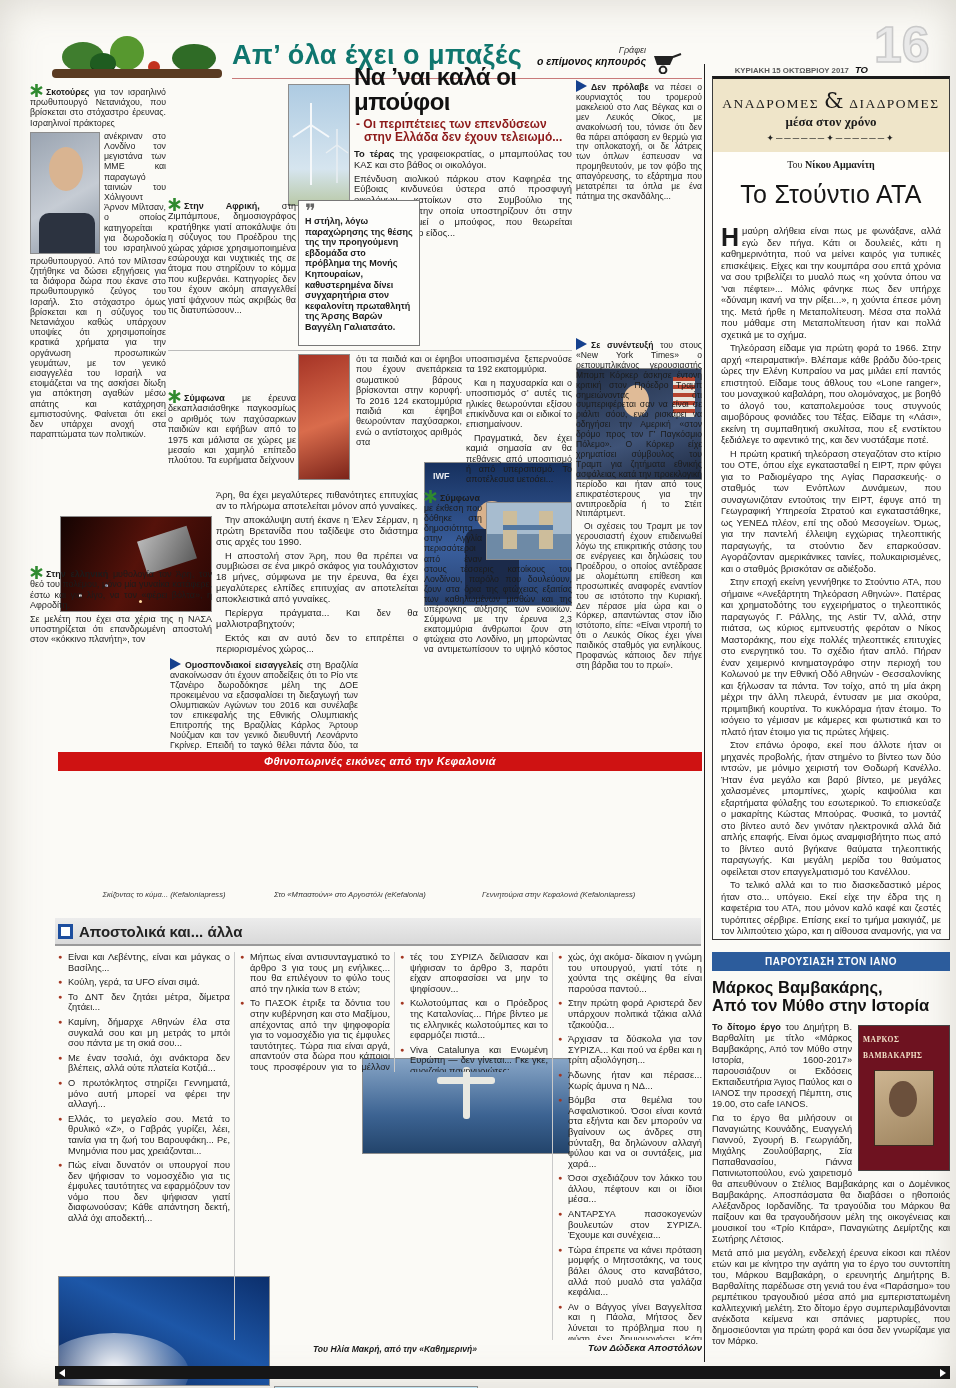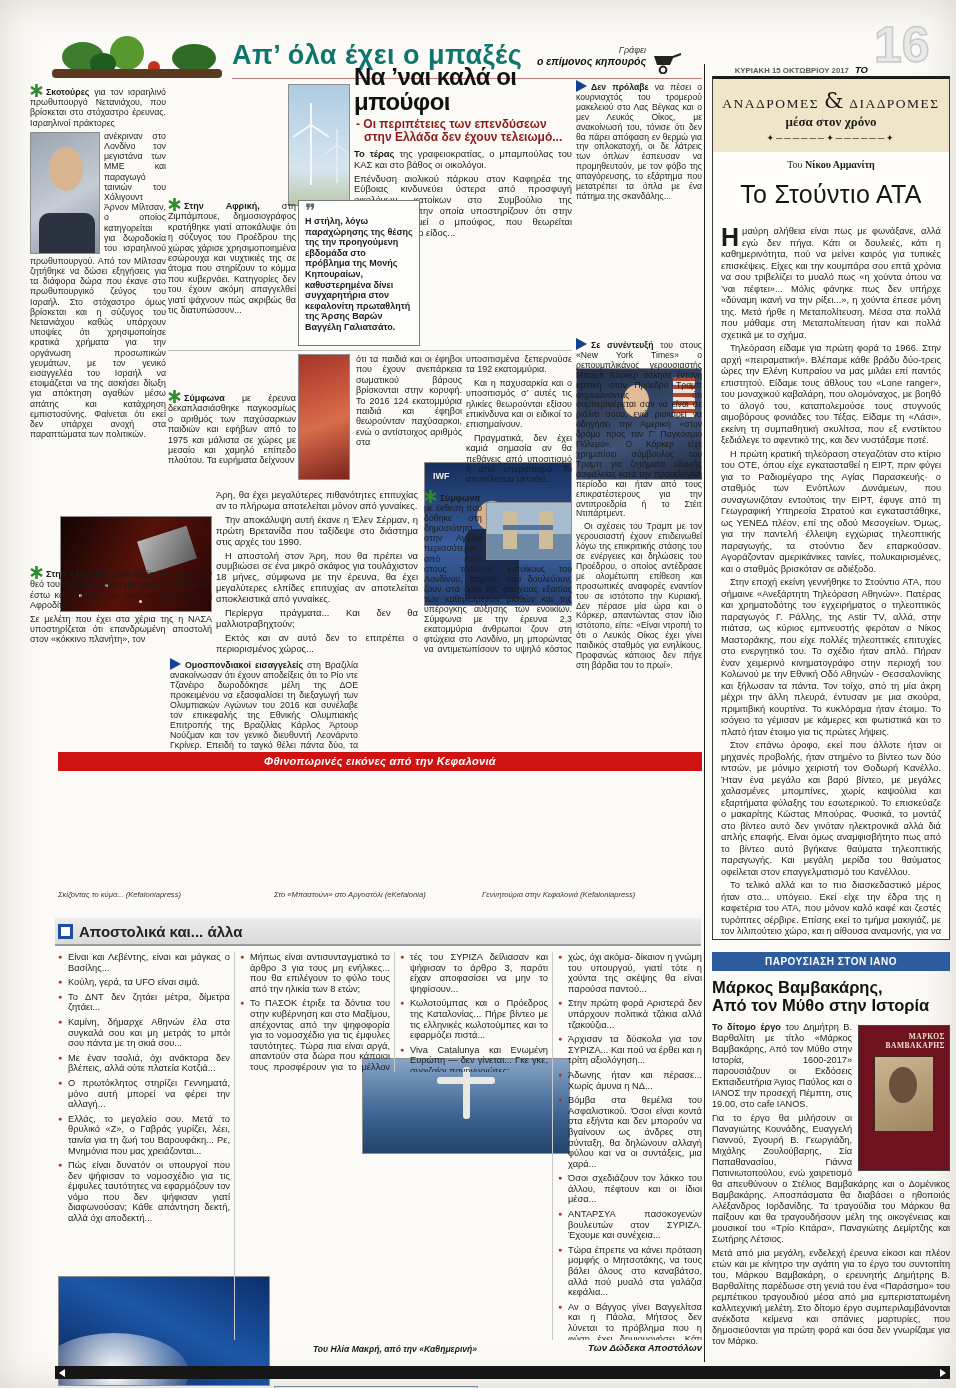--- a/index.html
+++ b/index.html
@@ -55,21 +55,21 @@
   .ana-body{padding:0 8px;font-size:9.3px;line-height:11.5px;text-align:justify;}
   .ana-body p{margin:0 0 2px 0;text-indent:9px;}
   .ana-body p.first{text-indent:0;}
   .dropcap{float:left;font-size:25px;line-height:21px;font-weight:bold;margin:1px 3px 0 0;}
   .ianos-bar{background:#2c5c9c;color:#fff;font-weight:bold;font-size:10px;text-align:center;line-height:19px;letter-spacing:.5px;}
   .ianos-title{font-size:16.5px;font-weight:bold;line-height:18px;color:#111;}
   .ianos-body{font-size:9.2px;line-height:11px;text-align:justify;}
   .ianos-body p{margin:0 0 3px 0;}
   .cover{float:right;width:92px;height:146px;background:#6e1220;border:1px solid #444;margin:3px 0 3px 6px;
          display:flex;flex-direction:column;align-items:center;padding:6px 4px;box-sizing:border-box;}
-  .cover .ct{color:#f3e2c8;font-family:"Liberation Serif",serif;font-weight:bold;font-size:7.5px;text-align:right;letter-spacing:.5px;line-height:9px;}
+  .cover .ct{color:#f3e2c8;font-family:"Liberation Serif",serif;font-weight:bold;font-size:7.5px;text-align:left;letter-spacing:.5px;line-height:16px;}
   .cover .portrait{width:58px;height:74px;background:linear-gradient(160deg,#cdb591,#9f8560);margin-top:6px;border:1px solid #3c2a20;position:relative;}
   .cover .portrait:after{content:"";position:absolute;left:14px;top:10px;width:28px;height:36px;border-radius:50%;background:#6b503c;}
   
   .footer{background:#161616;}
   .ftri{position:absolute;top:3px;width:0;height:0;border-top:4px solid transparent;border-bottom:4px solid transparent;}
   
   .ph-net{background:linear-gradient(150deg,#9aa4b1,#c6ccd4 55%,#8792a0);position:relative;}
   .ph-net:before{content:"";position:absolute;left:18px;top:14px;width:34px;height:44px;border-radius:50%;background:#d9b491;}
   .ph-net:after{content:"";position:absolute;left:8px;bottom:-6px;width:56px;height:46px;background:#2c3340;border-radius:10px 10px 0 0;}
   .ph-mars{background:linear-gradient(115deg,#140402,#55120a 50%,#2a0704);position:relative;}
@@ -275,21 +275,21 @@
   <div class="abs txt" style="left:170px;top:658px;width:188px;height:92px;overflow:hidden;font-size:8.8px;line-height:10px;">
     <p><span class="tri"></span><b class="lead">Ομοσπονδιακοί εισαγγελείς</b>
     <span>στη Βραζιλία ανακοίνωσαν ότι έχουν αποδείξεις ότι το Ρίο ντε Τζανέιρο δωροδόκησε μέλη της ΔΟΕ προκειμένου να εξασφαλίσει τη διεξαγωγή των Ολυμπιακών Αγώνων του 2016 και συνέλαβε τον επικεφαλής της Εθνικής Ολυμπιακής Επιτροπής της Βραζιλίας Κάρλος Άρτουρ Νούζμαν και τον γενικό διευθυντή Λεονάρντο Γκρίνερ. Επειδή το ταγκό θέλει πάντα δύο, τα ονόματα των «Αθανάτων» δεν θα τα μάθουμε; Δεν θα υπάρχουν συνέπειες γι’ αυτούς;</span></p>
   </div>
   <div class="abs photo ph-rio" style="left:362px;top:654px;width:208px;height:96px;"></div>
 
   <div class="abs strip" style="left:58px;top:752px;width:644px;height:19px;">Φθινοπωρινές εικόνες από την Κεφαλονιά</div>
   <div class="abs photo ph-wave" style="left:58px;top:776px;width:212px;height:110px;"></div>
   <div class="abs photo ph-beach" style="left:274px;top:776px;width:204px;height:110px;"></div>
 
-  <div class="abs cap" style="left:58px;top:890px;width:212px;">Σκίζοντας το κύμα... (Kefaloniapress)</div>
+  <div class="abs cap" style="left:58px;top:890px;width:212px;text-align:center;">Σκίζοντας το κύμα... (Kefaloniapress)</div>
   <div class="abs cap" style="left:274px;top:890px;width:204px;">Στο «Μπαστούνι» στο Αργοστόλι (eKefalonia)</div>
   <div class="abs cap" style="left:482px;top:890px;width:220px;">Γεννητούρια στην Κεφαλονιά (Kefaloniapress)</div>
 
   <div class="abs apo-bar" style="left:55px;top:918px;width:646px;height:26px;">
     <span class="sq"></span>
     <span class="t">Αποστολικά και... άλλα</span>
   </div>
 
   <div class="abs" style="left:58px;top:952px;width:172px;height:392px;overflow:hidden;">
     <div class="bul"><span class="dot">●</span><span>Είναι και Λεβέντης, είναι και μάγκας ο Βασίλης...</span></div>

